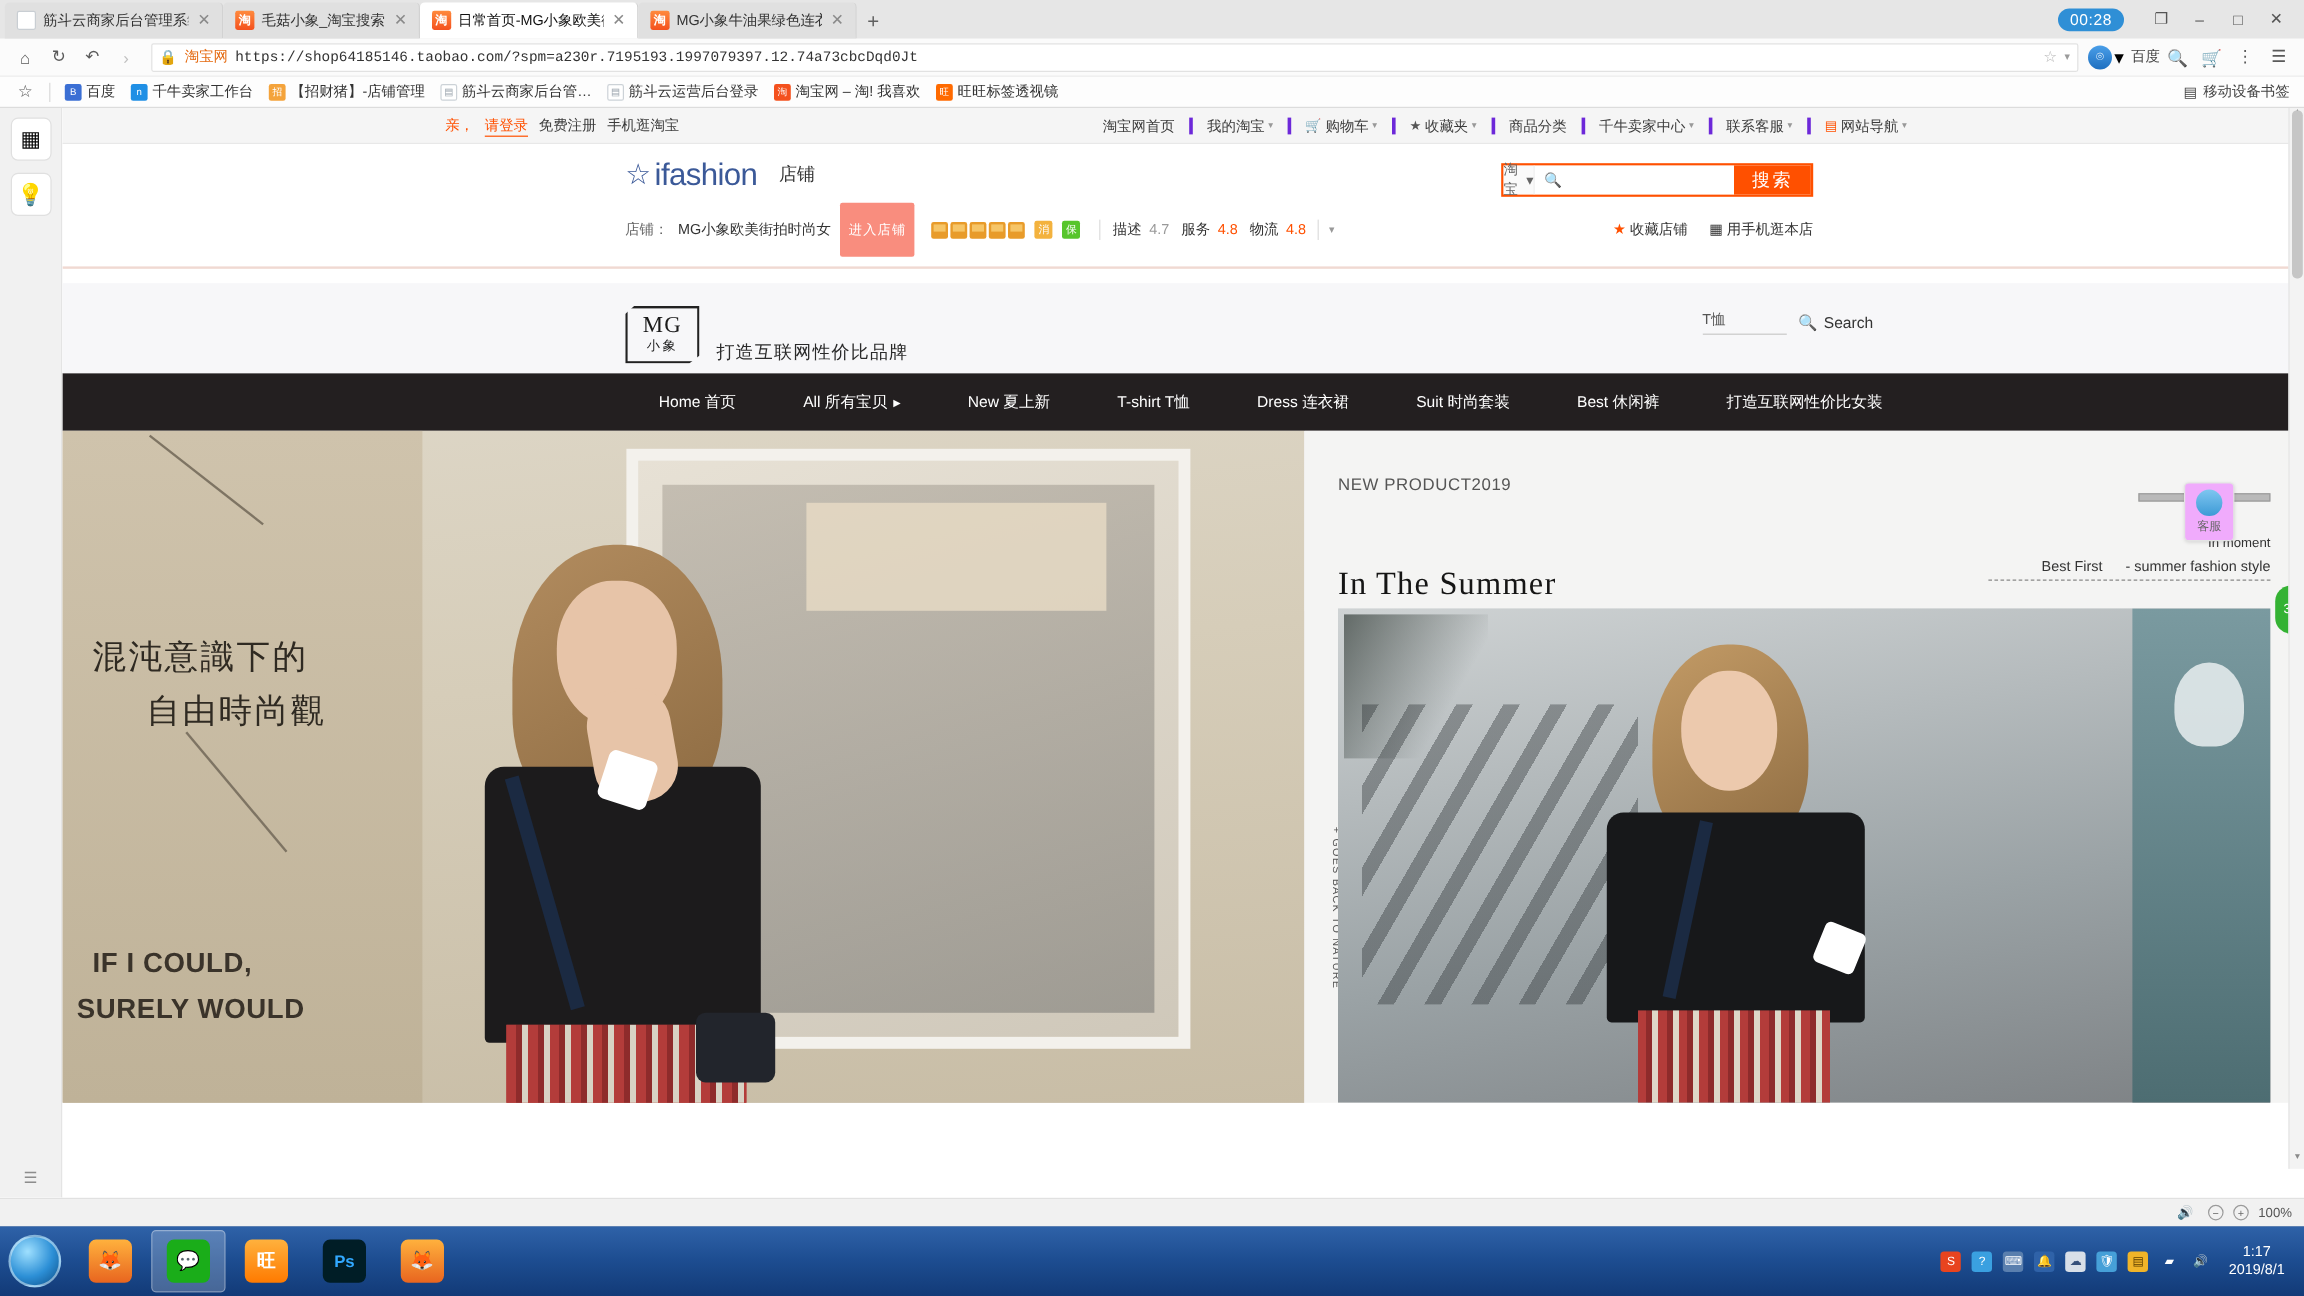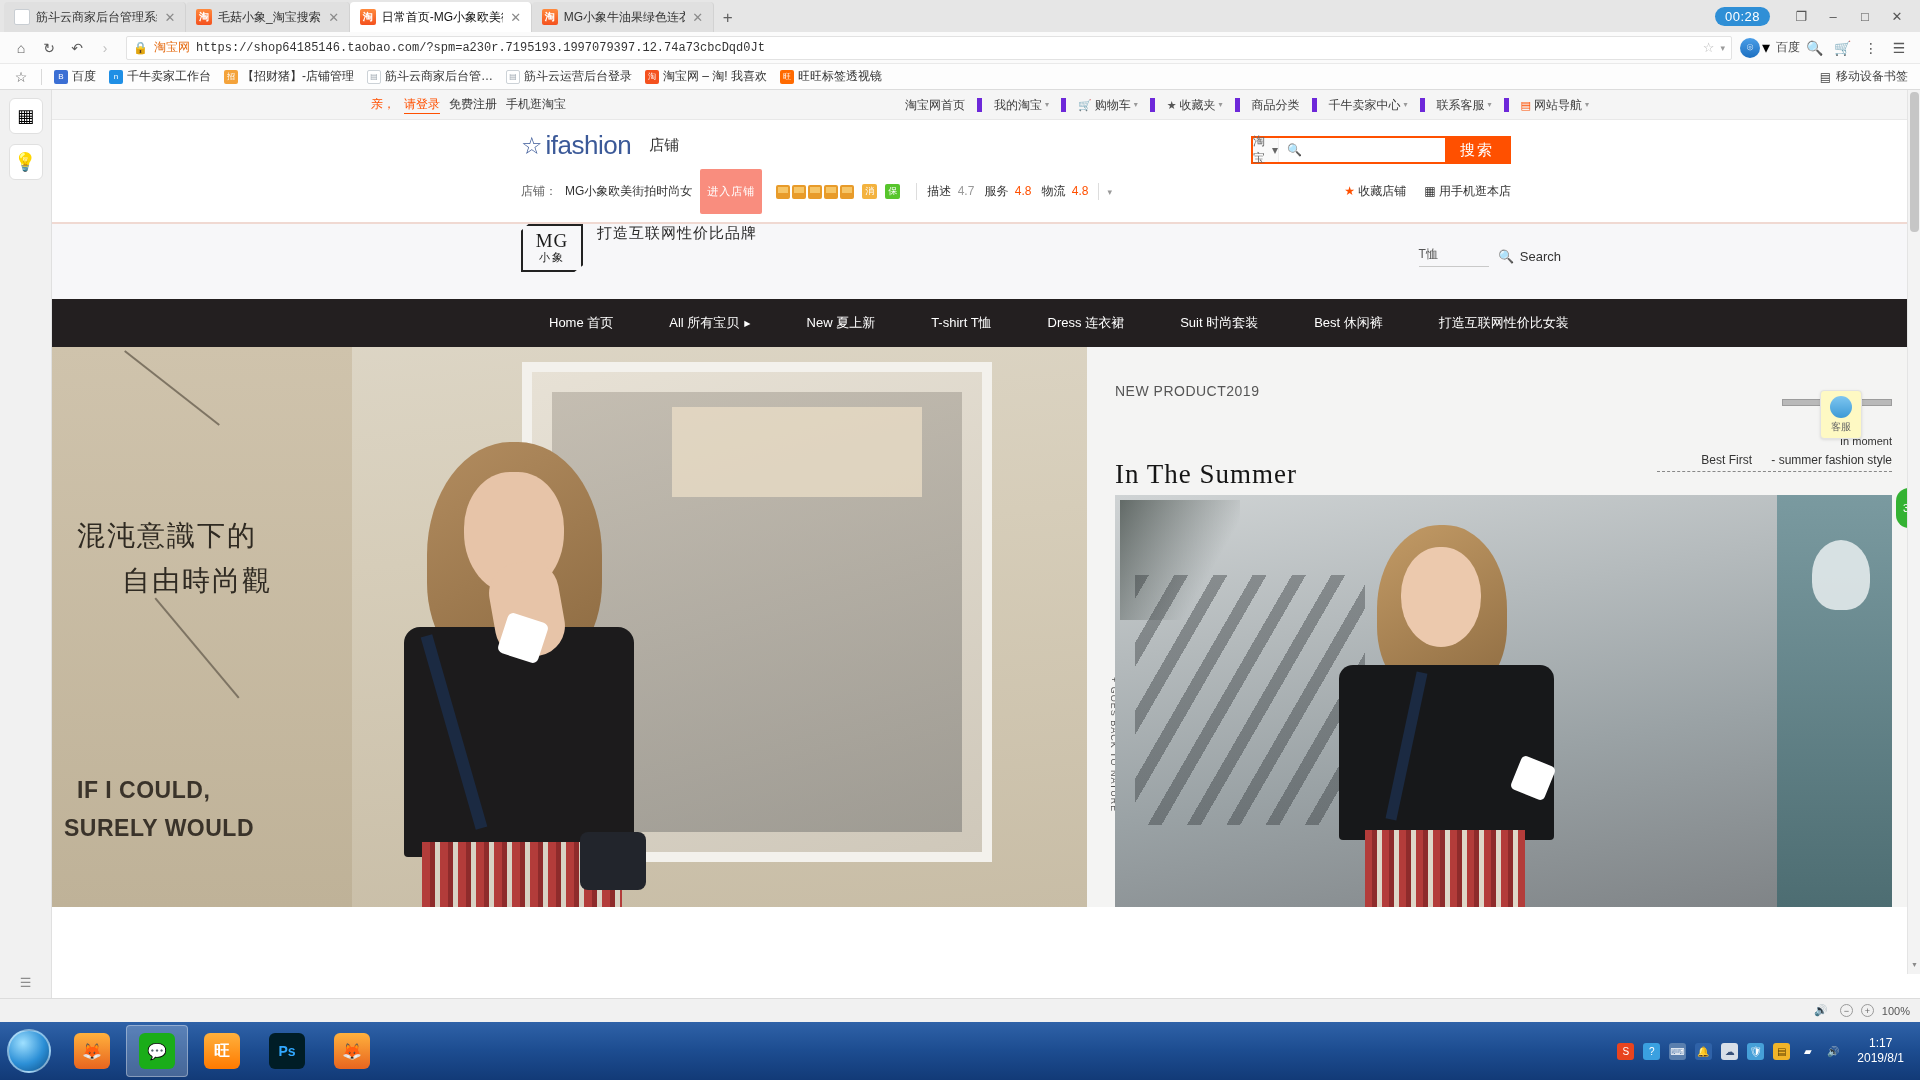--- a/index.html
+++ b/index.html
@@ -122,21 +122,21 @@
     display: flex; align-items: center; font-size: 12px; color: #3c3c3c;
     padding: 0 0 0 0;
   }
   .tb-topnav .inner { width: 1230px; margin: 0 auto; display: flex; align-items: center;
                       height: 30px; }
   .tb-left { display: flex; align-items: center; gap: 9px; }
   .tb-left .hi { color: #ff5000; }
   .tb-left .login { color: #ff5000; border-bottom: 1px solid #ff5000; }
   .tb-right { margin-left: auto; display: flex; align-items: center; }
   .tb-right .item { display: flex; align-items: center; gap: 3px; padding: 0 12px;
-                    border-right: 5px solid #6d28d9; height: 14px; line-height: 14px;
+                    border-right: 3px solid #6d28d9; height: 14px; line-height: 14px;
                     color: #3c3c3c; }
   .tb-right .item:last-child { border-right: none; }
   .tb-right .caret { font-size: 8px; color: #999; }
   .ic-cart { color: #ff5000; font-size: 11px; }
   .ic-star { color: #555; font-size: 11px; }
   .ic-nav { color: #ff5000; font-size: 11px; }
 
   
   .shop-head { background: #fff; border-bottom: 2px solid #f0d9d2; }
   .shop-head .inner { width: 1230px; margin: 0 auto; padding: 10px 0 8px; position: relative; }
@@ -171,22 +171,22 @@
   .rates { display: flex; align-items: center; gap: 10px; margin-left: 8px;
            border-left: 1px solid #ddd; border-right: 1px solid #ddd; padding: 0 10px; }
   .rate .num { color: #ff5000; margin-left: 3px; }
   .rate .numgray { color: #999; margin-left: 3px; }
   .shop-meta-right { margin-left: auto; display: flex; align-items: center; gap: 18px;
                      font-size: 12px; color: #333; padding-right: 90px; }
   .star-red { color: #ff5000; }
 
   
   .brand-band { background: #f7f7f9; height: 75px; position: relative; }
-  .brand-inner { width: 1230px; margin: 0 auto; height: 67px; display: flex;
-                 align-items: flex-start; position: relative; padding-left: 150px; }
+  .brand-inner { width: 1230px; margin: 12px auto; height: 67px; display: flex;
+                 align-items: flex-end; position: relative; padding-left: 150px; }
   .mg-logo { width: 62px; height: 48px; border: 2px solid #222; position: relative;
              display: flex; flex-direction: column; align-items: center;
              justify-content: center; clip-path: polygon(12% 0,100% 0,100% 86%,86% 100%,0 100%,0 14%); }
   .mg-logo .mg { font-family: "Liberation Serif", serif; font-size: 19px; letter-spacing: 1px;
                  line-height: 18px; color: #1a1a1a; }
   .mg-logo .cn { font-size: 11px; color: #1a1a1a; letter-spacing: 2px; }
   .brand-slogan { font-size: 15px; color: #2b2b2b; margin-left: 14px; letter-spacing: 1px; }
   .brand-search { position: absolute; right: 40px; top: 22px; display: flex;
                   align-items: center; gap: 10px; }
   .brand-search .bsin { width: 70px; border-bottom: 1px solid #c9c9c9; font-size: 12px;
@@ -283,21 +283,21 @@
   .ph2 .top2 { position: absolute; left: 34px; top: 140px; width: 215px; height: 175px;
                background: #17181a; border-radius: 14px 14px 4px 4px; }
   .ph2 .strap2 { position: absolute; left: 96px; top: 146px; width: 11px; height: 150px;
                  background: #1b2a42; transform: rotate(12deg); }
   .ph2 .brac2 { position: absolute; left: 210px; top: 235px; width: 36px; height: 36px;
                 background: #fff; border-radius: 5px; transform: rotate(22deg); }
   .ph2 .skirt2 { position: absolute; left: 60px; top: 305px; width: 160px; height: 120px;
                  background: repeating-linear-gradient(90deg,#b33c3a 0 7px,#8e2b2b 7px 12px,#ded7c8 12px 17px); }
 
   
-  .kefu { position: absolute; right: 58px; top: 300px; width: 42px; background: #fef9c3;
+  .kefu { position: absolute; right: 58px; top: 312px; width: 42px; background: #f0abfc;
           border: 1px solid #e3e3e3; border-radius: 4px; text-align: center; padding: 5px 0 4px;
           box-shadow: 0 1px 3px rgba(0,0,0,.1); }
   .kefu .circ { width: 22px; height: 22px; border-radius: 50%;
                 background: linear-gradient(#7ec6f0,#3d9ad6); margin: 0 auto 2px; }
   .kefu .lbl { font-size: 10px; color: #666; }
   .green-tab { position: absolute; right: -2px; top: 398px; width: 26px; height: 40px;
                background: #34b233; border-radius: 13px 0 0 13px; color: #fff; font-size: 11px;
                display: flex; align-items: center; justify-content: center; }
   .leftkey { position: absolute; right: 120px; bottom: 38px; color: rgba(255,255,255,.78);
              font-size: 20px; letter-spacing: 3px; }

